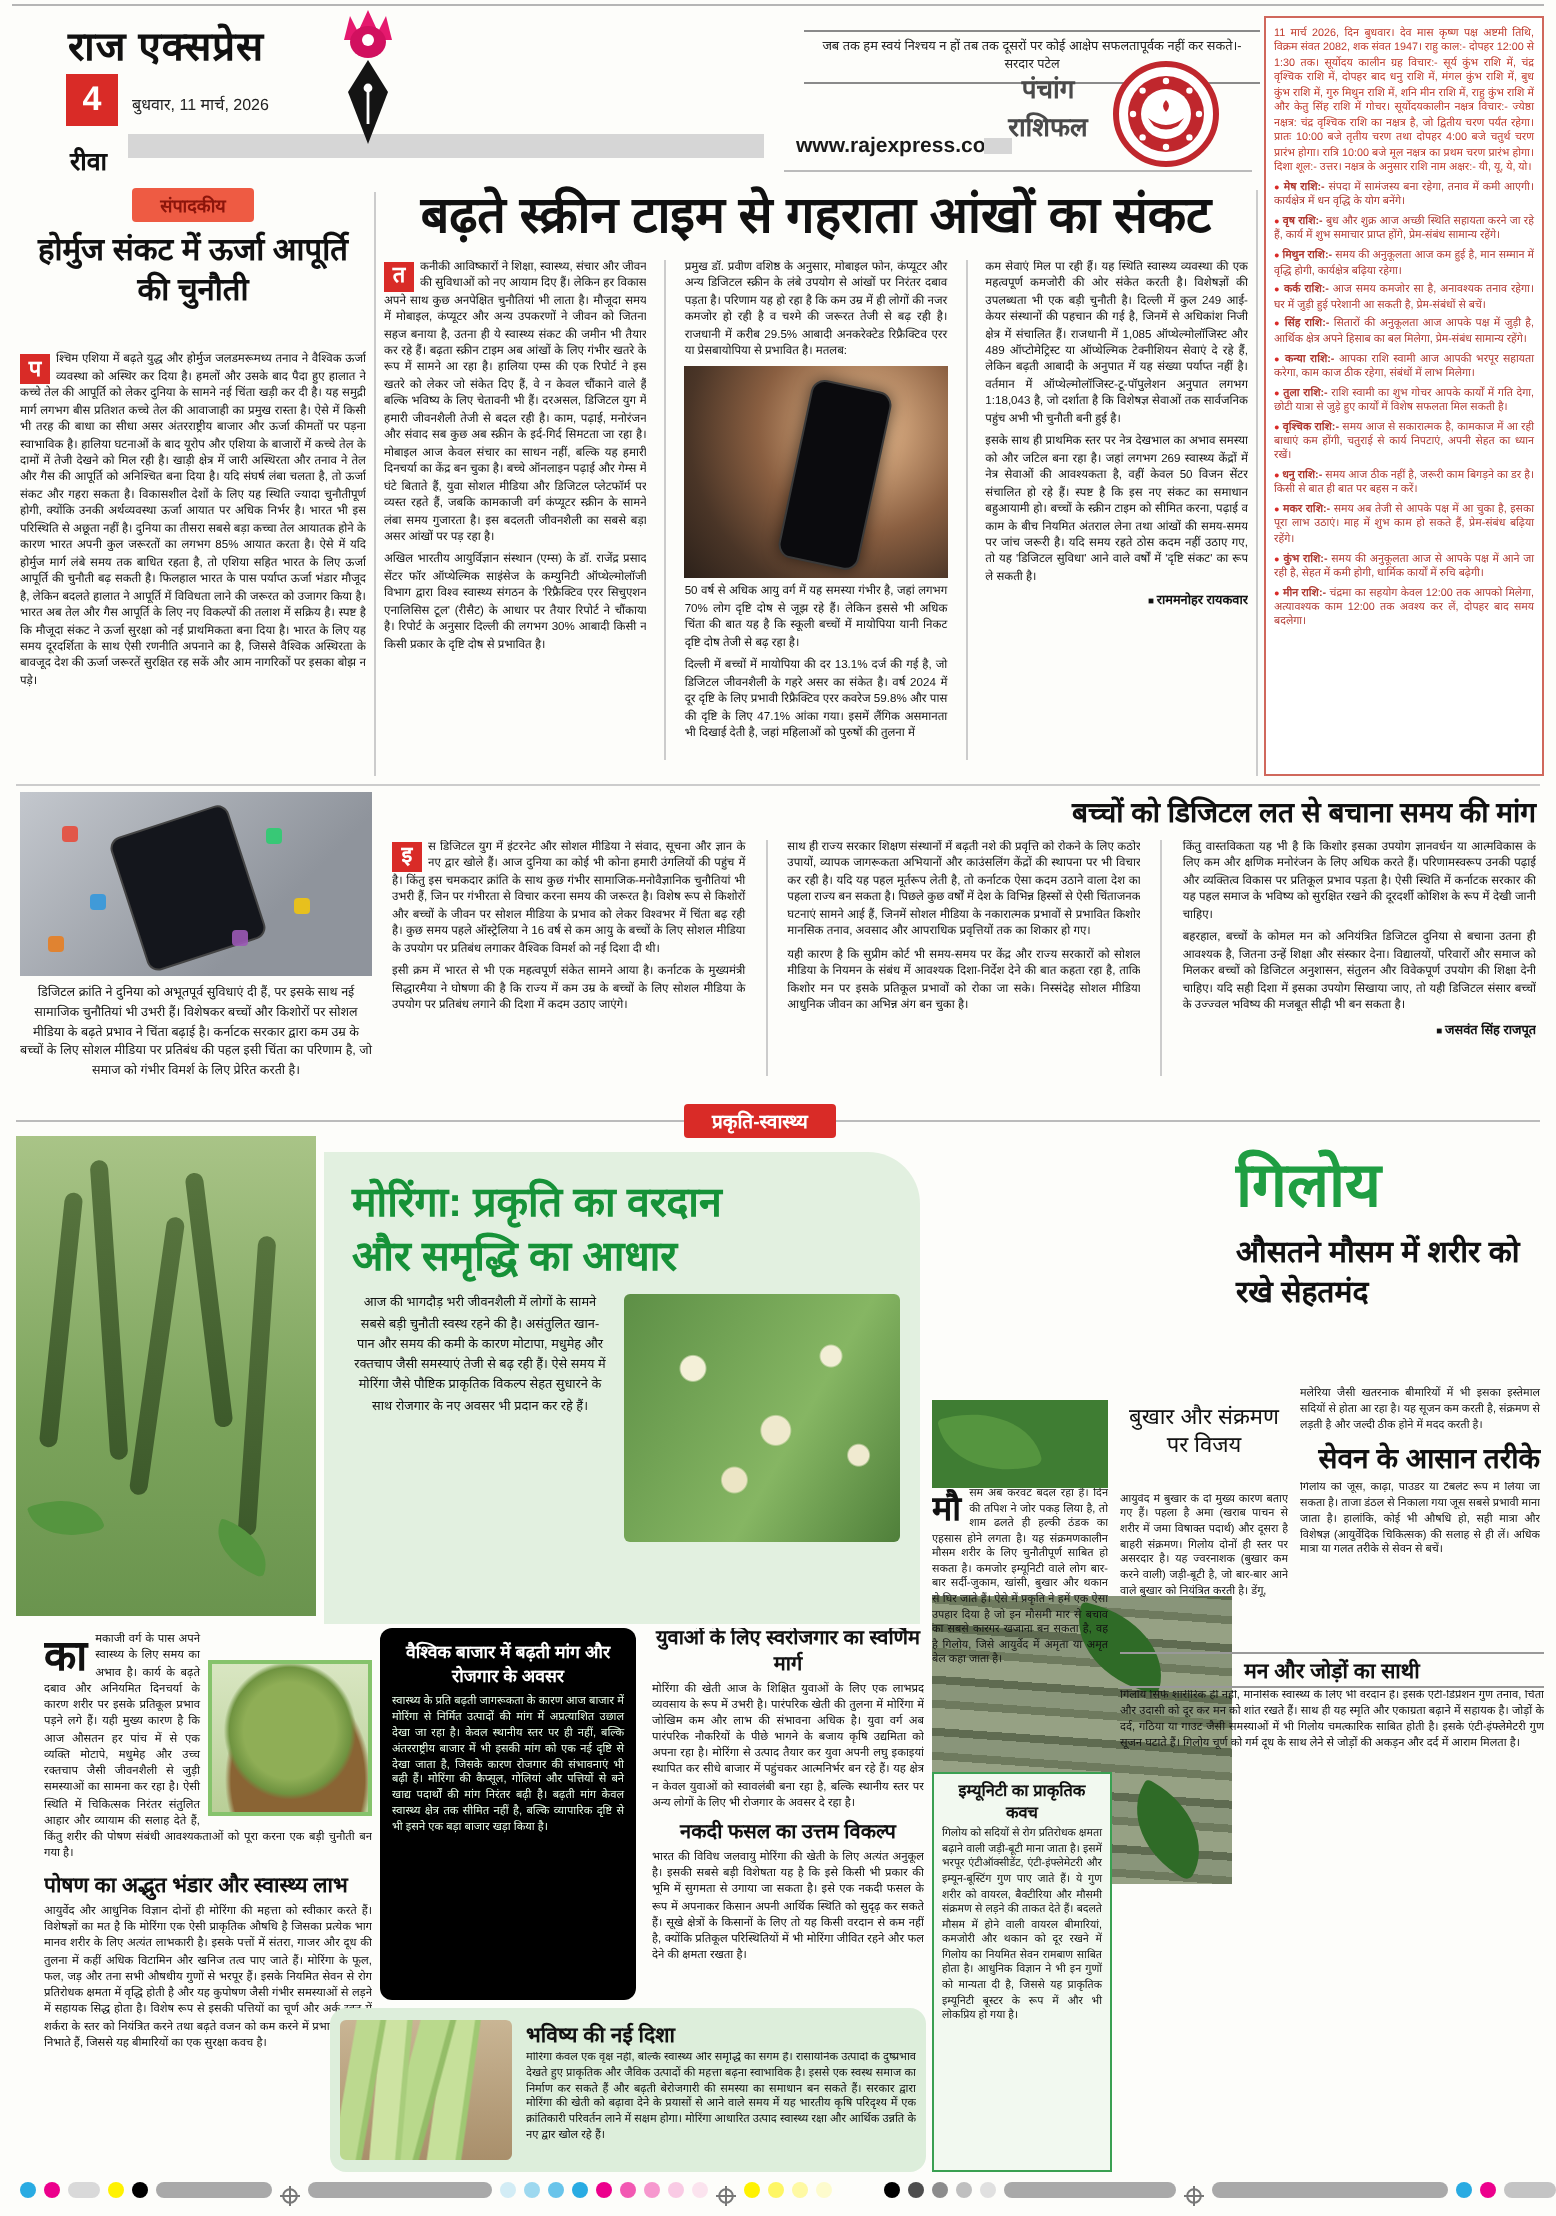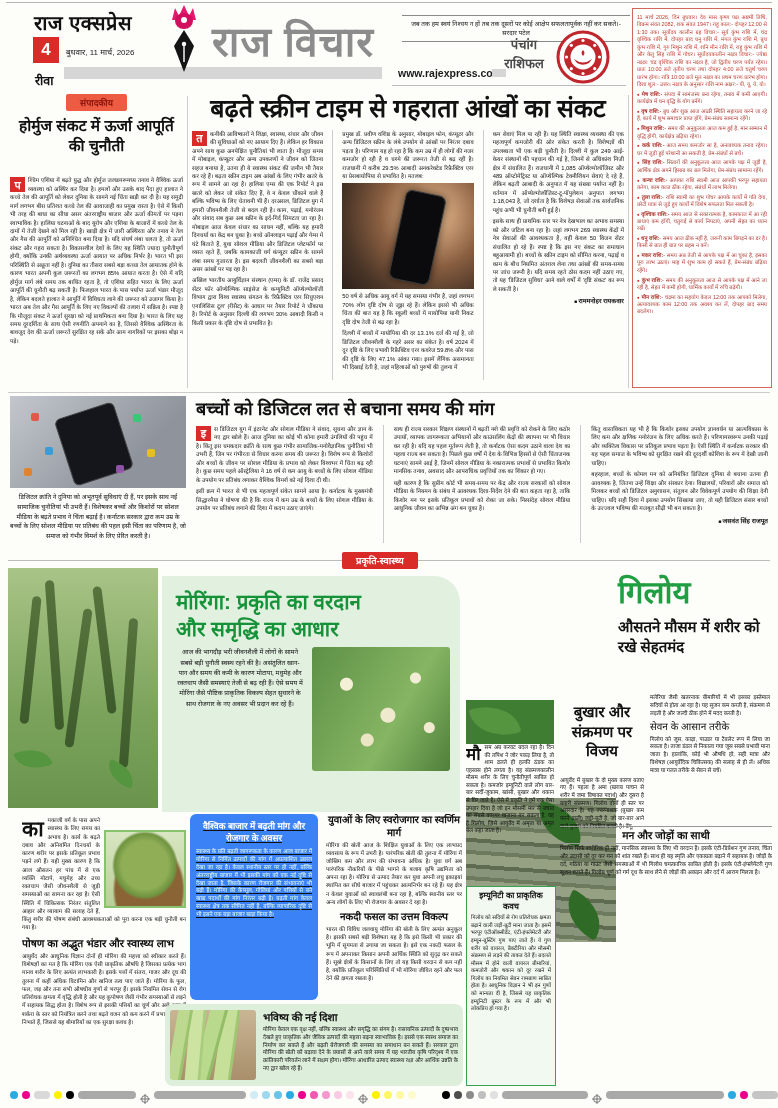--- a/index.html
+++ b/index.html
@@ -90,62 +90,62 @@
       #e6e2d6;}
   .giloy-leaf-part{left:466px;top:700px;width:88px;height:44px;background:#3f7d33;}
   .leaf{position:absolute;background:#2f6b27;border-radius:6% 95% 10% 95%;}
   .leaf.light{background:#55953f;}
 
   
   .digital{left:10px;top:396px;width:758px;height:162px;display:flex;gap:10px;}
   .digital .figure{width:176px;flex-shrink:0;}
   .digital .caption{font-size:6.3px;line-height:1.55;text-align:center;padding-top:4px;}
   .digital .right{flex:1;}
-  .digital-head{font-size:18px;font-weight:bold;text-align:left;margin:0 0 5px;}
+  .digital-head{font-size:14px;font-weight:bold;text-align:right;margin:0 0 5px;}
   .d-cols{display:flex;gap:10px;height:118px;overflow:hidden;}
   .d-cols .col{flex:1;font-size:5.8px;line-height:1.46;text-align:justify;}
   .d-cols .col + .col{border-left:1px solid #ccc;padding-left:10px;}
   .hline{height:1px;background:#ccc;}
 
   
   .nature-rule{left:8px;top:560px;width:762px;height:1px;background:#bbb;}
   .nature-tab{left:342px;top:552px;background:#d92b27;color:#fff;font-size:9.5px;font-weight:bold;
               padding:2px 14px;border-radius:2px;}
   .m-panel{left:162px;top:576px;width:298px;height:236px;background:#e2f0e0;border-radius:0 26px 0 0;box-sizing:border-box;}
   .m-head{padding:13px 8px 2px 14px;font-size:20.5px;font-weight:bold;color:#169238;line-height:1.3;}
   .m-row{display:flex;padding:3px 10px 0 14px;gap:8px;}
   .m-intro{width:128px;font-size:6.4px;line-height:1.6;text-align:center;}
   .m-leftcol{left:22px;top:816px;width:164px;height:270px;font-size:5.7px;line-height:1.45;text-align:justify;}
   .m-subhead{font-size:10.5px;font-weight:bold;line-height:1.25;margin:5px 0 2px;clear:none;}
-  .greenbox{left:190px;top:814px;width:128px;height:186px;background:#3b82f6;border-radius:6px;
-            padding:7px 6px;box-sizing:border-box;text-decoration:underline;}
+  .greenbox{left:190px;top:814px;width:128px;height:186px;background:#000000;border-radius:6px;
+            padding:7px 6px;box-sizing:border-box;}
   .greenbox .gb-title{font-size:8.8px;font-weight:bold;color:#fff;text-align:center;line-height:1.35;margin-bottom:3px;}
   .greenbox .gb-body{font-size:5.6px;line-height:1.42;color:#eaffea;text-align:justify;}
   .m-midcol{left:326px;top:814px;width:136px;height:188px;font-size:5.7px;line-height:1.42;text-align:justify;}
   .mid-h{font-size:10px;font-weight:bold;line-height:1.25;margin-bottom:2px;text-align:center;}
   .mid-h.second{margin-top:5px;}
   .future-box{left:165px;top:1004px;width:298px;height:82px;background:#ddeedb;border-radius:8px;
               padding:5px;box-sizing:border-box;display:flex;gap:7px;}
   .future-box .fb-text{font-size:5.6px;line-height:1.4;text-align:justify;}
   .fb-h{font-size:10.5px;font-weight:bold;margin:1px 0 2px;}
 
   
   .g-headblock{left:618px;top:570px;width:152px;}
   .g-title{font-size:31px;font-weight:bold;color:#1f9e42;}
   .g-sub{font-size:15px;font-weight:bold;color:#111;line-height:1.32;margin-top:5px;}
   .g-mau{left:466px;top:744px;width:88px;height:138px;font-size:5.5px;line-height:1.38;text-align:justify;}
   .g-immunity{left:466px;top:886px;width:90px;height:200px;border:1px solid #3aa052;background:#f2f9f0;
               padding:4px;box-sizing:border-box;}
   .g-immunity .im-h{font-size:8.2px;font-weight:bold;text-align:center;line-height:1.3;margin-bottom:2px;}
   .g-immunity .im-b{font-size:5.4px;line-height:1.4;text-align:justify;}
   .g-fever{left:560px;top:702px;width:84px;}
-  .g-fever .f-h{font-size:15px;font-weight:bold;text-align:center;line-height:1.3;margin-bottom:16px;}
+  .g-fever .f-h{font-size:11px;font-weight:normal;text-align:center;line-height:1.3;margin-bottom:16px;}
   .g-fever .f-b{font-size:5.5px;line-height:1.4;text-align:justify;}
   .g-rightcol{left:650px;top:694px;width:120px;font-size:5.5px;line-height:1.42;text-align:justify;}
-  .g-rightcol .r-h{font-size:10px;font-weight:normal;margin:3px 0 1px;text-align:left;}
+  .g-rightcol .r-h{font-size:14px;font-weight:bold;margin:3px 0 1px;text-align:right;}
   .g-mind-h{left:560px;top:826px;width:212px;text-align:center;font-size:10.5px;font-weight:bold;
             border-top:1px solid #999;border-bottom:1px solid #999;padding:1px 0;box-sizing:border-box;}
   .g-mind-b{left:560px;top:845px;width:212px;height:58px;font-size:5.6px;line-height:1.42;text-align:justify;}
 
   
   .regstrip{left:10px;top:1089px;width:760px;height:12px;display:flex;align-items:center;gap:4px;}
   .dot{width:8px;height:8px;border-radius:50%;flex-shrink:0;}
   .pill{height:8px;border-radius:4px;background:#a9a9a9;flex-shrink:0;}
   .cross{width:10px;height:10px;flex-shrink:0;}
 </style>
@@ -166,21 +166,20 @@
     <svg viewBox="0 0 40 70" width="42" height="70">
       <path d="M8 16 L11 4 L15 12 L20 1 L25 12 L29 4 L32 16 Z" fill="#e5196e"></path>
       <ellipse cx="20" cy="17" rx="9" ry="8" fill="#d1105f"></ellipse>
       <circle cx="20" cy="16" r="3" fill="#fff"></circle>
       <path d="M20 26 L30 42 L20 68 L10 42 Z" fill="#141414"></path>
       <circle cx="20" cy="40" r="2.2" fill="#fff"></circle>
       <rect x="19.3" y="42" width="1.4" height="16" fill="#fff"></rect>
     </svg>
   </div>
 
-  <div class="abs masthead">राज विचार</div>
   <div class="abs quote">जब तक हम स्वयं निश्चय न हों तब तक दूसरों पर कोई आक्षेप सफलतापूर्वक नहीं कर सकते।- सरदार पटेल</div>
 
   <div class="abs panchang-words">
     <div>पंचांग</div>
     <div>राशिफल</div>
   </div>
 
   <div class="abs zodiac">
     <svg viewBox="0 0 54 54" width="54" height="54">
       <circle cx="27" cy="27" r="25" fill="#fff" stroke="#c0272d" stroke-width="3"></circle>

